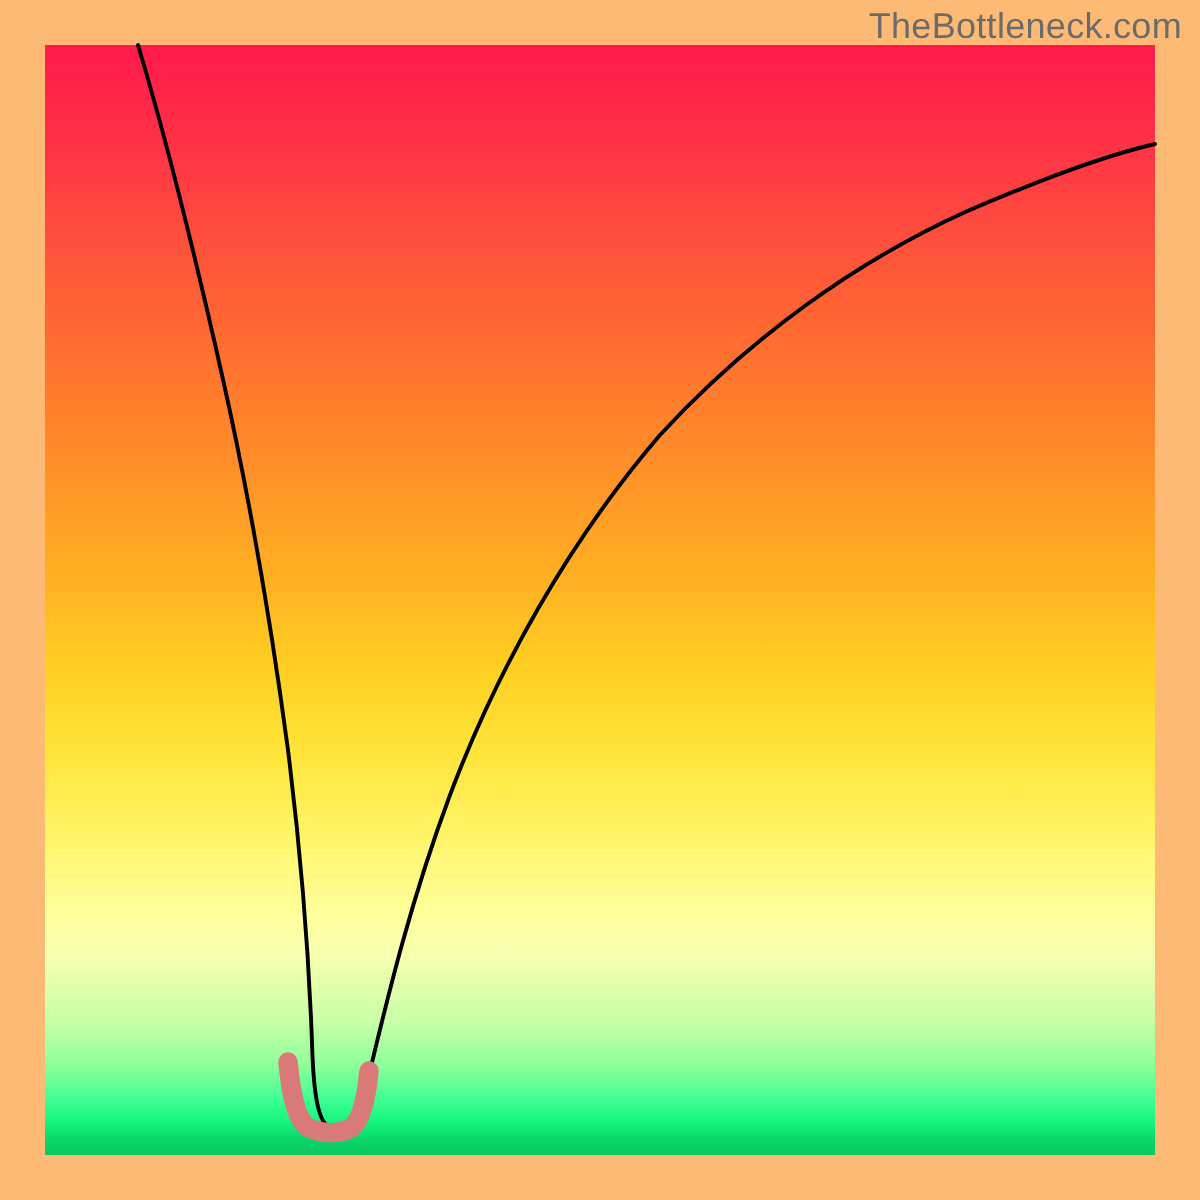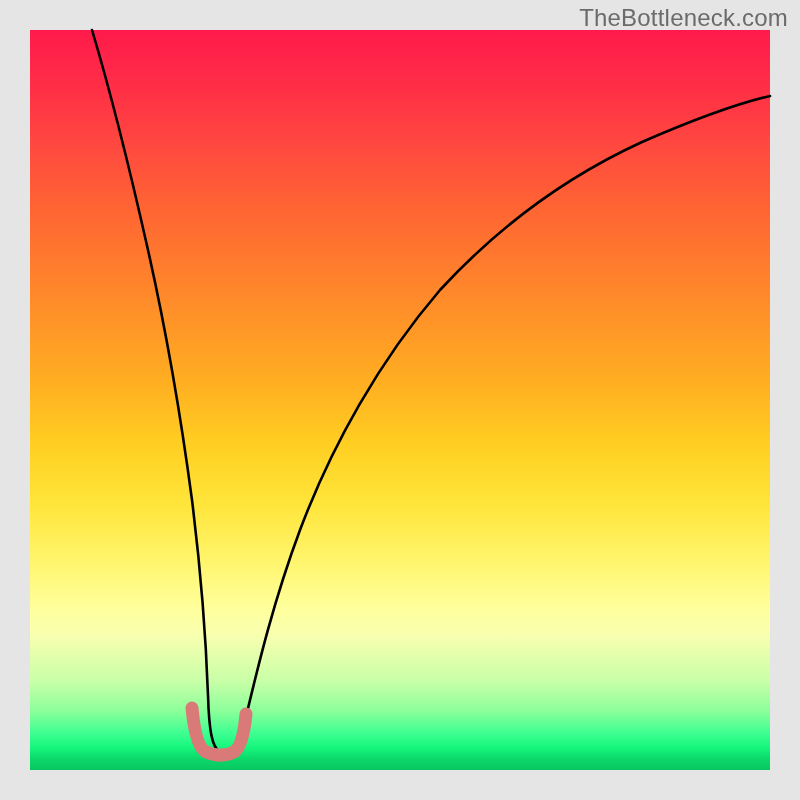--- a/index.html
+++ b/index.html
@@ -8,21 +8,21 @@
     width: 800px;
     height: 800px;
     background: #000;
     overflow: hidden;
     font-family: Arial, Helvetica, sans-serif;
   }
   .outer {
     position: relative;
     width: 800px;
     height: 800px;
-    background: #e5e5e5;
+    background: #fdba74;
   }
   .watermark {
     position: absolute;
     top: 4px;
     right: 12px;
     color: #6b6b6b;
     font-size: 24px;
     font-weight: 400;
     letter-spacing: 0.2px;
     z-index: 10;

